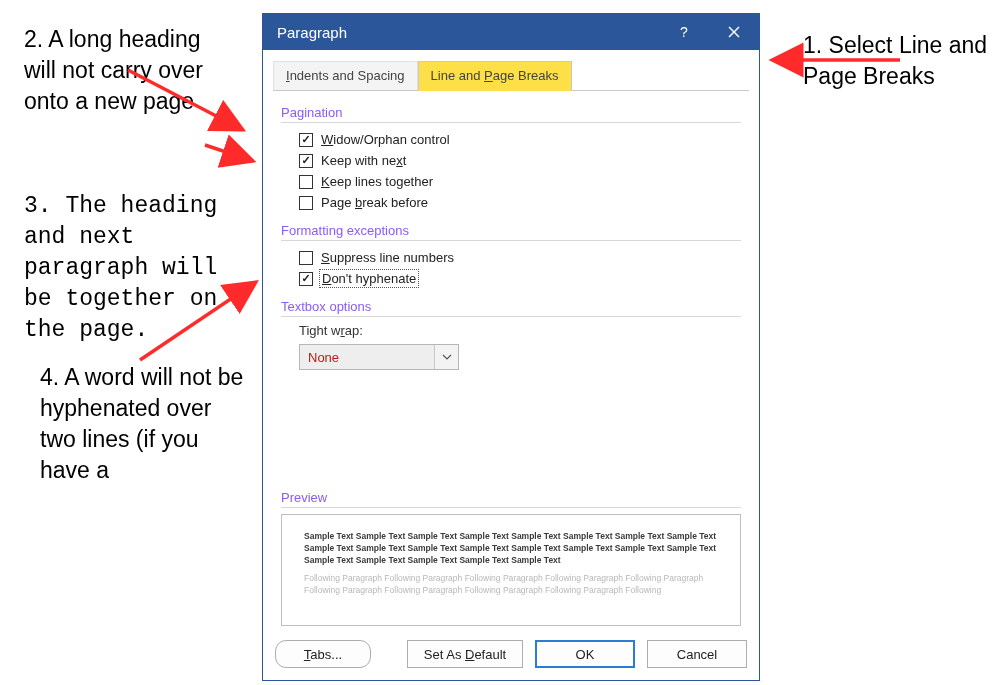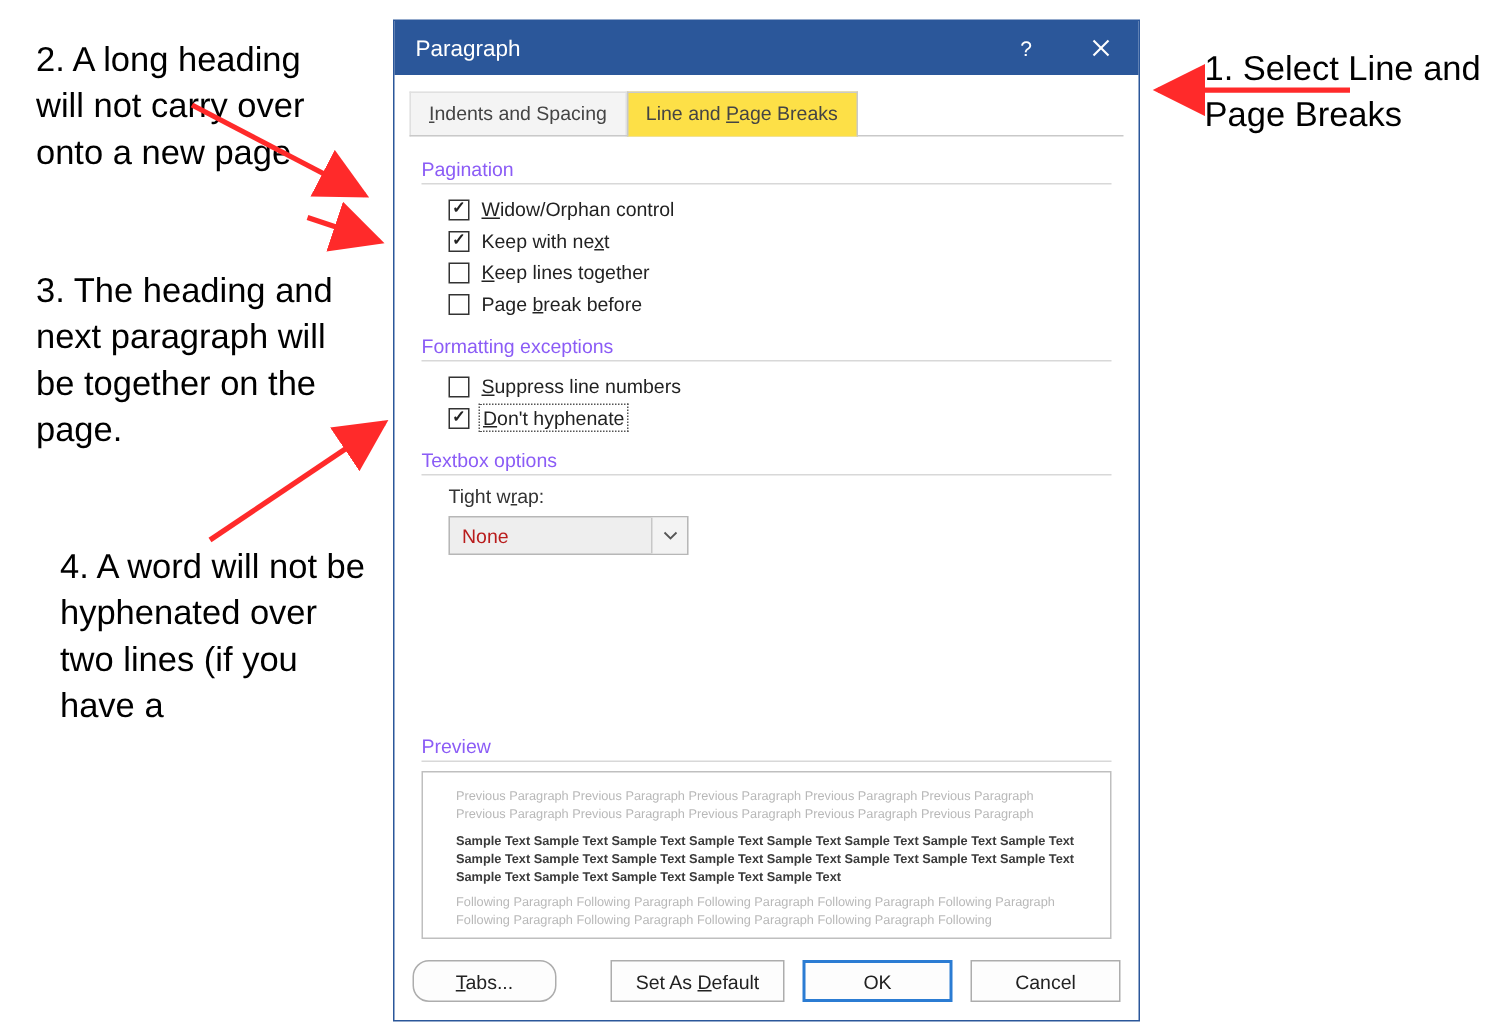--- a/index.html
+++ b/index.html
@@ -199,21 +199,21 @@
     left: 0; top: 0;
     width: 999px; height: 685px;
     pointer-events: none;
   }
   .flex-spacer { flex: 1; }
 </style>
 </head>
 <body>
 
 <div class="annotation" style="left:24px; top:24px; width:205px;">2. A long heading will not carry over onto a new page</div>
-<div class="annotation" style="left:24px; top:178px; width:220px;">3. The heading and next paragraph will be together on the page.</div>
+<div class="annotation" style="left:24px; top:191px; width:220px;font-family:Liberation Mono, monospace;">3. The heading and next paragraph will be together on the page.</div>
 <div class="annotation" style="left:40px; top:362px; width:205px;">4. A word will not be hyphenated over two lines (if you have a</div>
 <div class="annotation" style="left:803px; top:30px; width:200px;">1. Select Line and Page Breaks</div>
 
 <svg class="overlay" viewBox="0 0 999 685">
   <defs>
     <marker id="ah" markerWidth="12" markerHeight="12" refX="9" refY="5" orient="auto">
       <path d="M0,0 L10,5 L0,10 Z" fill="#ff2a2a"></path>
     </marker>
   </defs>
 
@@ -296,21 +296,20 @@
               </svg>
           </span>
         </div>
       </div>
     </div>
 
     <div class="flex-spacer"></div>
 
     <div class="group-label" style="border-bottom:1px solid #d8d8d8;">Preview</div>
     <div class="preview-box">
-      <div>Previous Paragraph Previous Paragraph Previous Paragraph Previous Paragraph Previous Paragraph Previous Paragraph Previous Paragraph Previous Paragraph Previous Paragraph Previous Paragraph</div>
       <div class="bold-block">Sample Text Sample Text Sample Text Sample Text Sample Text Sample Text Sample Text Sample Text Sample Text Sample Text Sample Text Sample Text Sample Text Sample Text Sample Text Sample Text Sample Text Sample Text Sample Text Sample Text Sample Text</div>
       <div>Following Paragraph Following Paragraph Following Paragraph Following Paragraph Following Paragraph Following Paragraph Following Paragraph Following Paragraph Following Paragraph Following</div>
     </div>
 
   </div>
 
   <div class="button-row">
     <div class="btn" style="min-width:96px;border-radius:11px;">
       <span class="btn-label"><u>T</u>abs...</span>
     </div>

